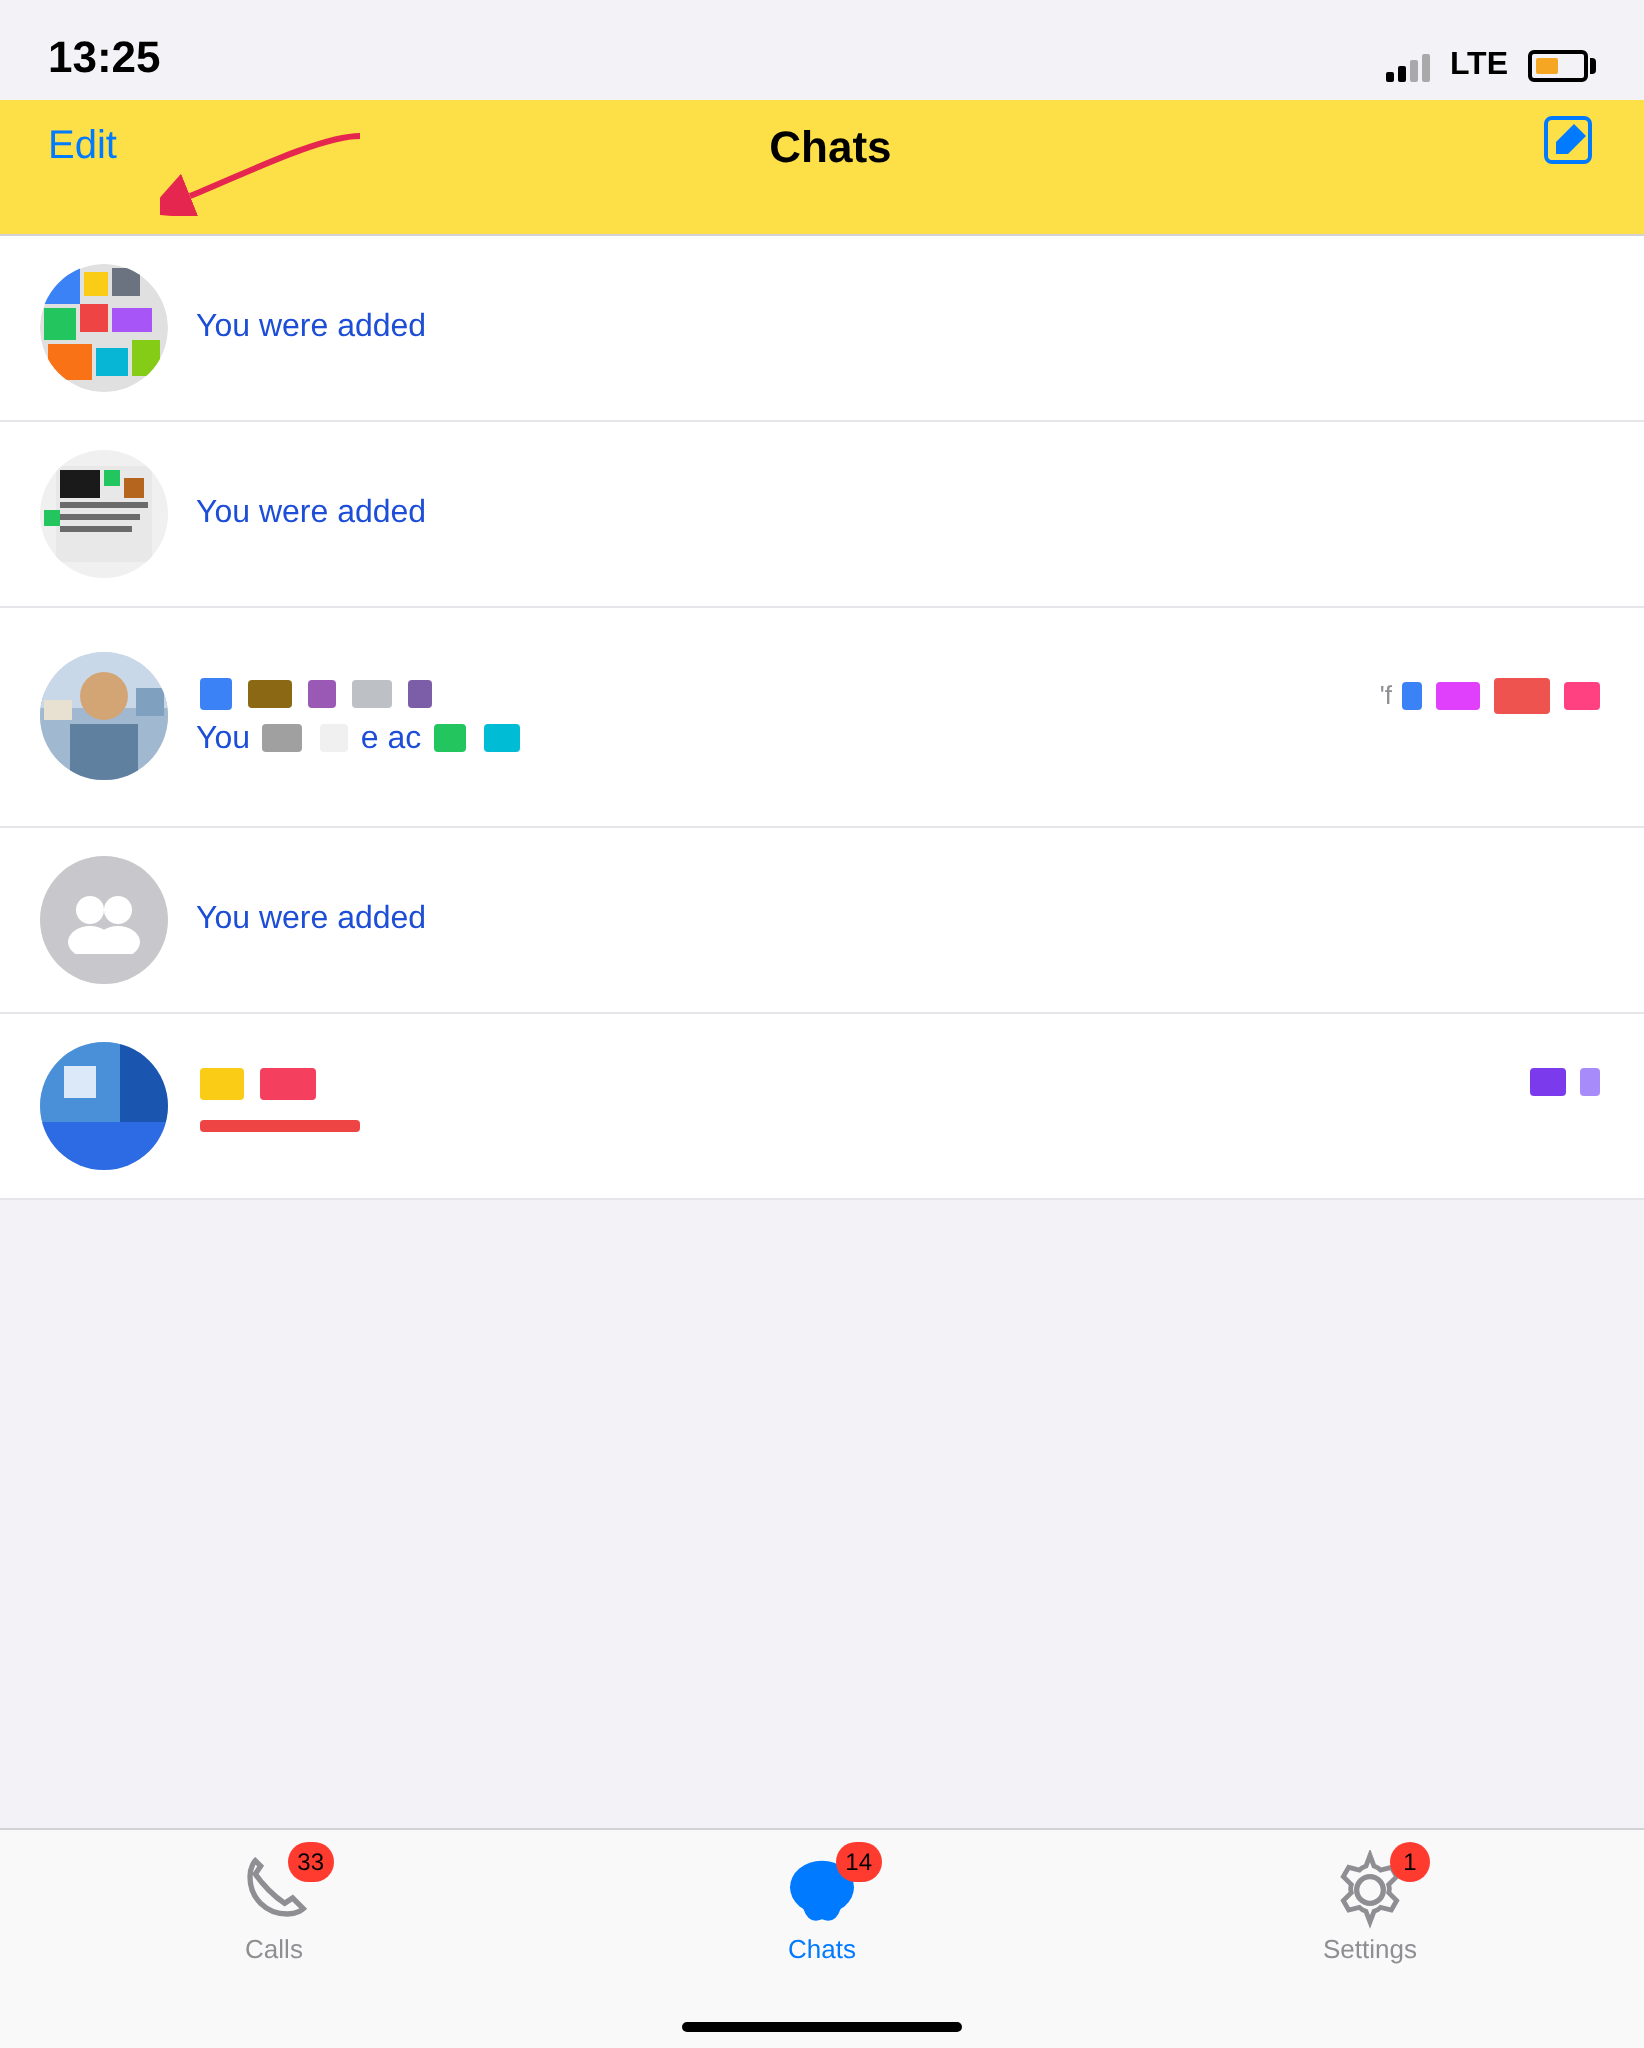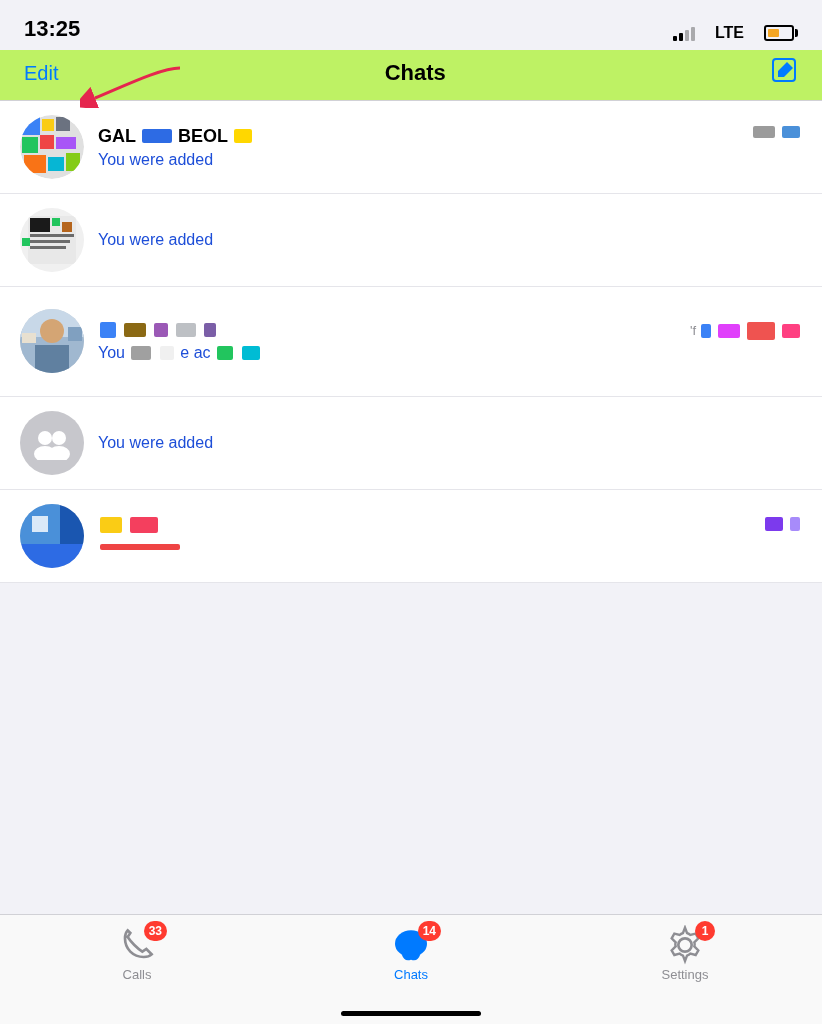--- a/index.html
+++ b/index.html
@@ -23,21 +23,21 @@
       height: 50px;
     }
     .status-time {
       font-size: 22px;
       font-weight: 700;
       color: #000;
     }
     .status-icons {
       display: flex;
       align-items: center;
-      gap: 20px;
+      gap: 10px;
     }
     .signal-bars {
       display: flex;
       align-items: flex-end;
       gap: 2px;
       height: 16px;
     }
     .signal-bar {
       background: #000;
       width: 4px;
@@ -78,22 +78,22 @@
       background: #000;
       border-radius: 0 2px 2px 0;
       margin-left: 1px;
     }
 
     
     .nav-bar {
       display: flex;
       justify-content: space-between;
       align-items: center;
-      padding: 8px 24px 12px;
-      background: #bef264;
+      padding: 8px 24px 28px;
+      background: #fde047;
       border-bottom: 1px solid #d1d1d6;
     }
     .nav-edit {
       font-size: 20px;
       color: #007aff;
       font-weight: 400;
       cursor: pointer;
     }
     .nav-title {
       font-size: 22px;
@@ -246,24 +246,24 @@
     }
     .tab-label.active {
       color: #007aff;
     }
 
     .badge {
       position: absolute;
       top: -6px;
       right: -10px;
       background: #ff3b30;
-      color: #ffffff;
+      color: #000000;
       border-radius: 10px;
       font-size: 12px;
-      font-weight: 700;
+      font-weight: 400;
       min-width: 20px;
       height: 20px;
       display: flex;
       align-items: center;
       justify-content: center;
       padding: 0 5px;
     }
 
     .tab-dot {
       position: absolute;
@@ -348,32 +348,20 @@
           <rect x="20" y="20" width="14" height="14" fill="#ef4444"></rect>
           <rect x="36" y="22" width="20" height="12" fill="#a855f7"></rect>
           <rect x="4" y="40" width="22" height="18" fill="#f97316"></rect>
           <rect x="28" y="42" width="16" height="14" fill="#06b6d4"></rect>
           <rect x="46" y="38" width="14" height="18" fill="#84cc16"></rect>
 
           <circle cx="32" cy="32" r="32" fill="none" stroke="none"></circle>
         </svg>
       </div>
       <div class="chat-content">
-        <div class="chat-header">
-          <div class="chat-name">
-            <span>GAL</span>
-            <span class="noise-block" style="background:#2d6be4;width:30px;"></span>
-            <span>BEOL</span>
-            <span class="noise-block" style="background:#ffd700;width:18px;"></span>
-          </div>
-          <div class="chat-time noise-inline">
-            <span class="noise-block" style="background:#9b9b9b;width:22px;height:12px;"></span>
-            <span class="noise-block" style="background:#4a90d9;width:18px;height:12px;"></span>
-          </div>
-        </div>
         <div class="chat-preview">You were added</div>
       </div>
     </div>
 
     <div class="chat-item">
       <div class="avatar">
         <svg width="64" height="64" viewBox="0 0 64 64">
           <circle cx="32" cy="32" r="32" fill="#fff"></circle>
           <rect x="0" y="0" width="64" height="64" fill="#f0f0f0"></rect>
 

